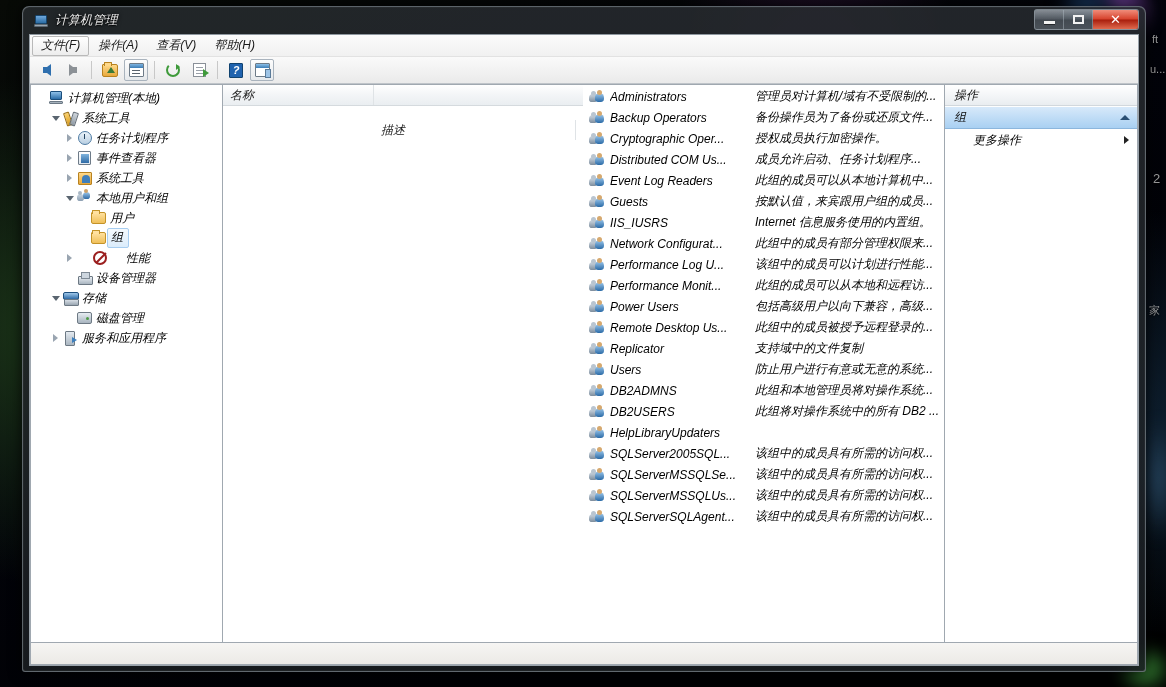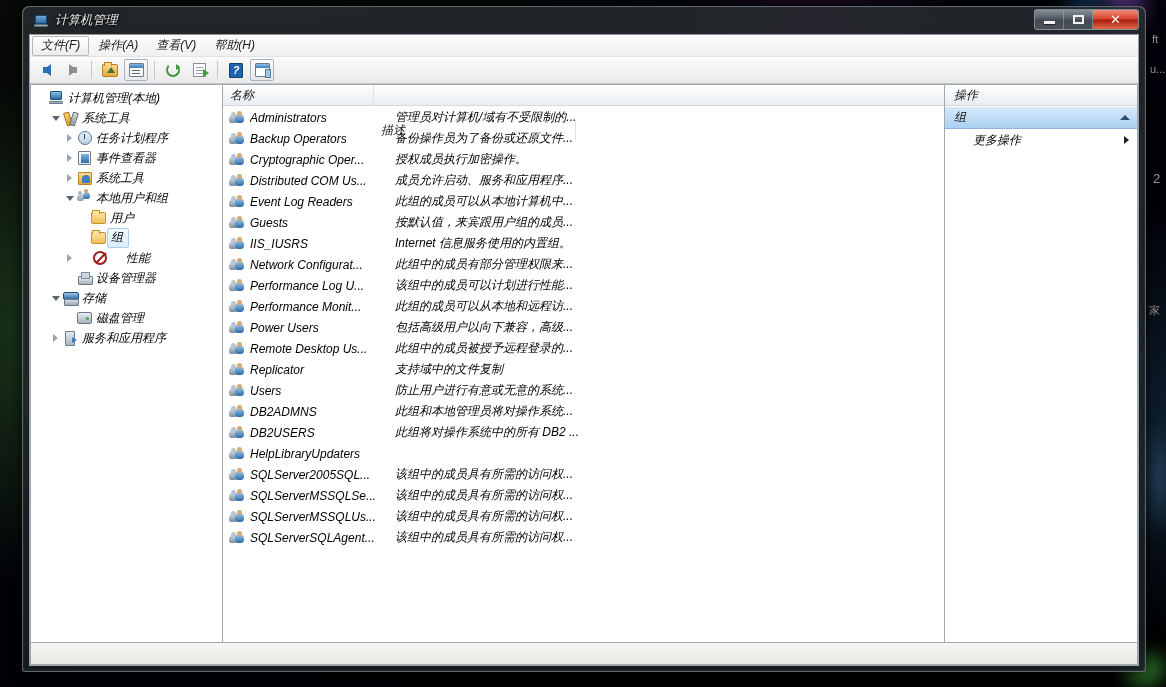--- a/index.html
+++ b/index.html
@@ -269,21 +269,21 @@
   .i-services::after{content:'';position:absolute;left:8px;top:6px;width:0;height:0;border-left:5px solid #3d7fbd;border-top:3px solid transparent;border-bottom:3px solid transparent;}
   .i-folder{width:15px;height:12px;background:linear-gradient(180deg,#ffe1a0,#f0c05a);border:1px solid #c49328;border-radius:1px 2px 2px 2px;position:relative;}
   .i-folder::before{content:'';position:absolute;left:0px;top:-3px;width:6px;height:3px;background:#ffe1a0;border:1px solid #c49328;border-bottom:none;border-radius:1px 1px 0 0;}
 
   
   #listpane {
     flex: 1;
     background: #fff;
     border: 1px solid #a0a8b0;
     border-right: none;
-    display: flex; flex-direction: column;
+    display: flex; flex-direction: row;
     overflow: hidden;
   }
   #colhdr {
     height: 21px;
     display: flex;
     background: linear-gradient(180deg,#ffffff 0%, #f3f5f7 50%, #eaeef1 100%);
     border-bottom: 1px solid #d5dade;
     font-size: 12px; color: #222;
   }
   .col {
@@ -594,21 +594,21 @@
               <span class="ldesc">授权成员执行加密操作。</span>
             </div>
             <div class="lrow">
               <span class="gicon">
                 <span class="gp1"></span>
                 <span class="gh1"></span>
                 <span class="gp2"></span>
                 <span class="gh2"></span>
               </span>
               <span class="lname">Distributed COM Us...</span>
-              <span class="ldesc">成员允许启动、服务和应用程序...</span>
+              <span class="ldesc">成员允许启动、任务计划程序...</span>
             </div>
             <div class="lrow">
               <span class="gicon">
                 <span class="gp1"></span>
                 <span class="gh1"></span>
                 <span class="gp2"></span>
                 <span class="gh2"></span>
               </span>
               <span class="lname">Event Log Readers</span>
               <span class="ldesc">此组的成员可以从本地计算机中...</span>

